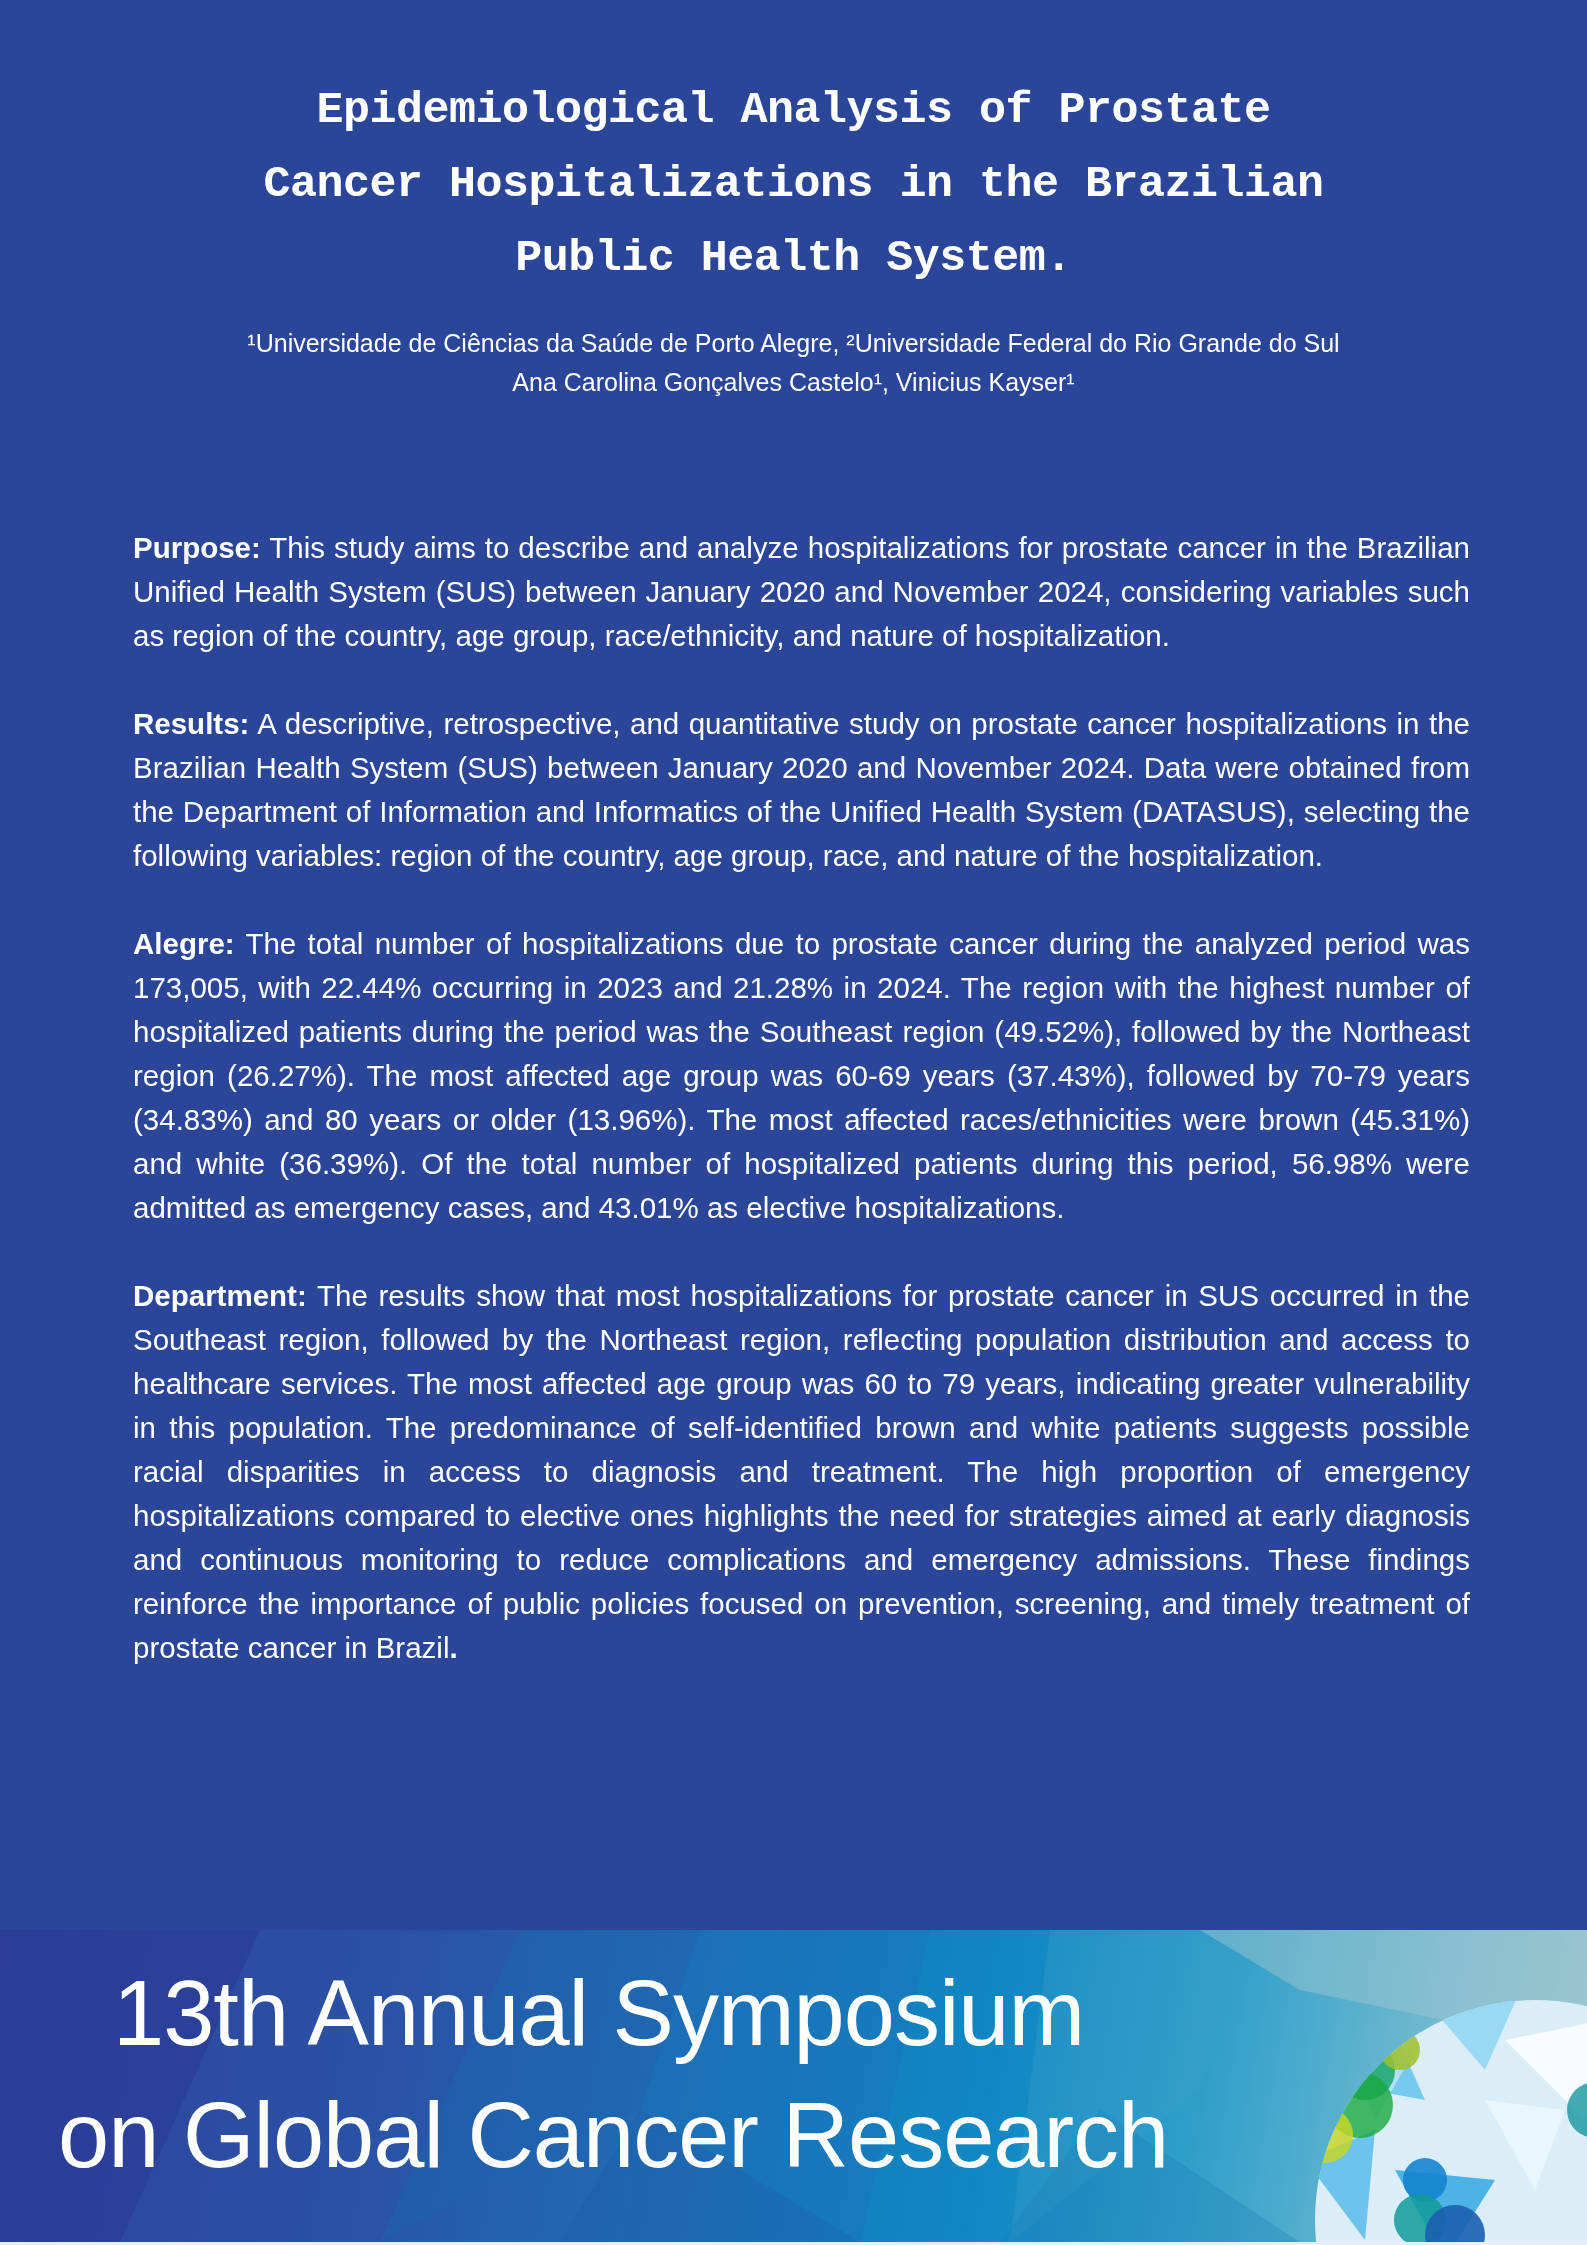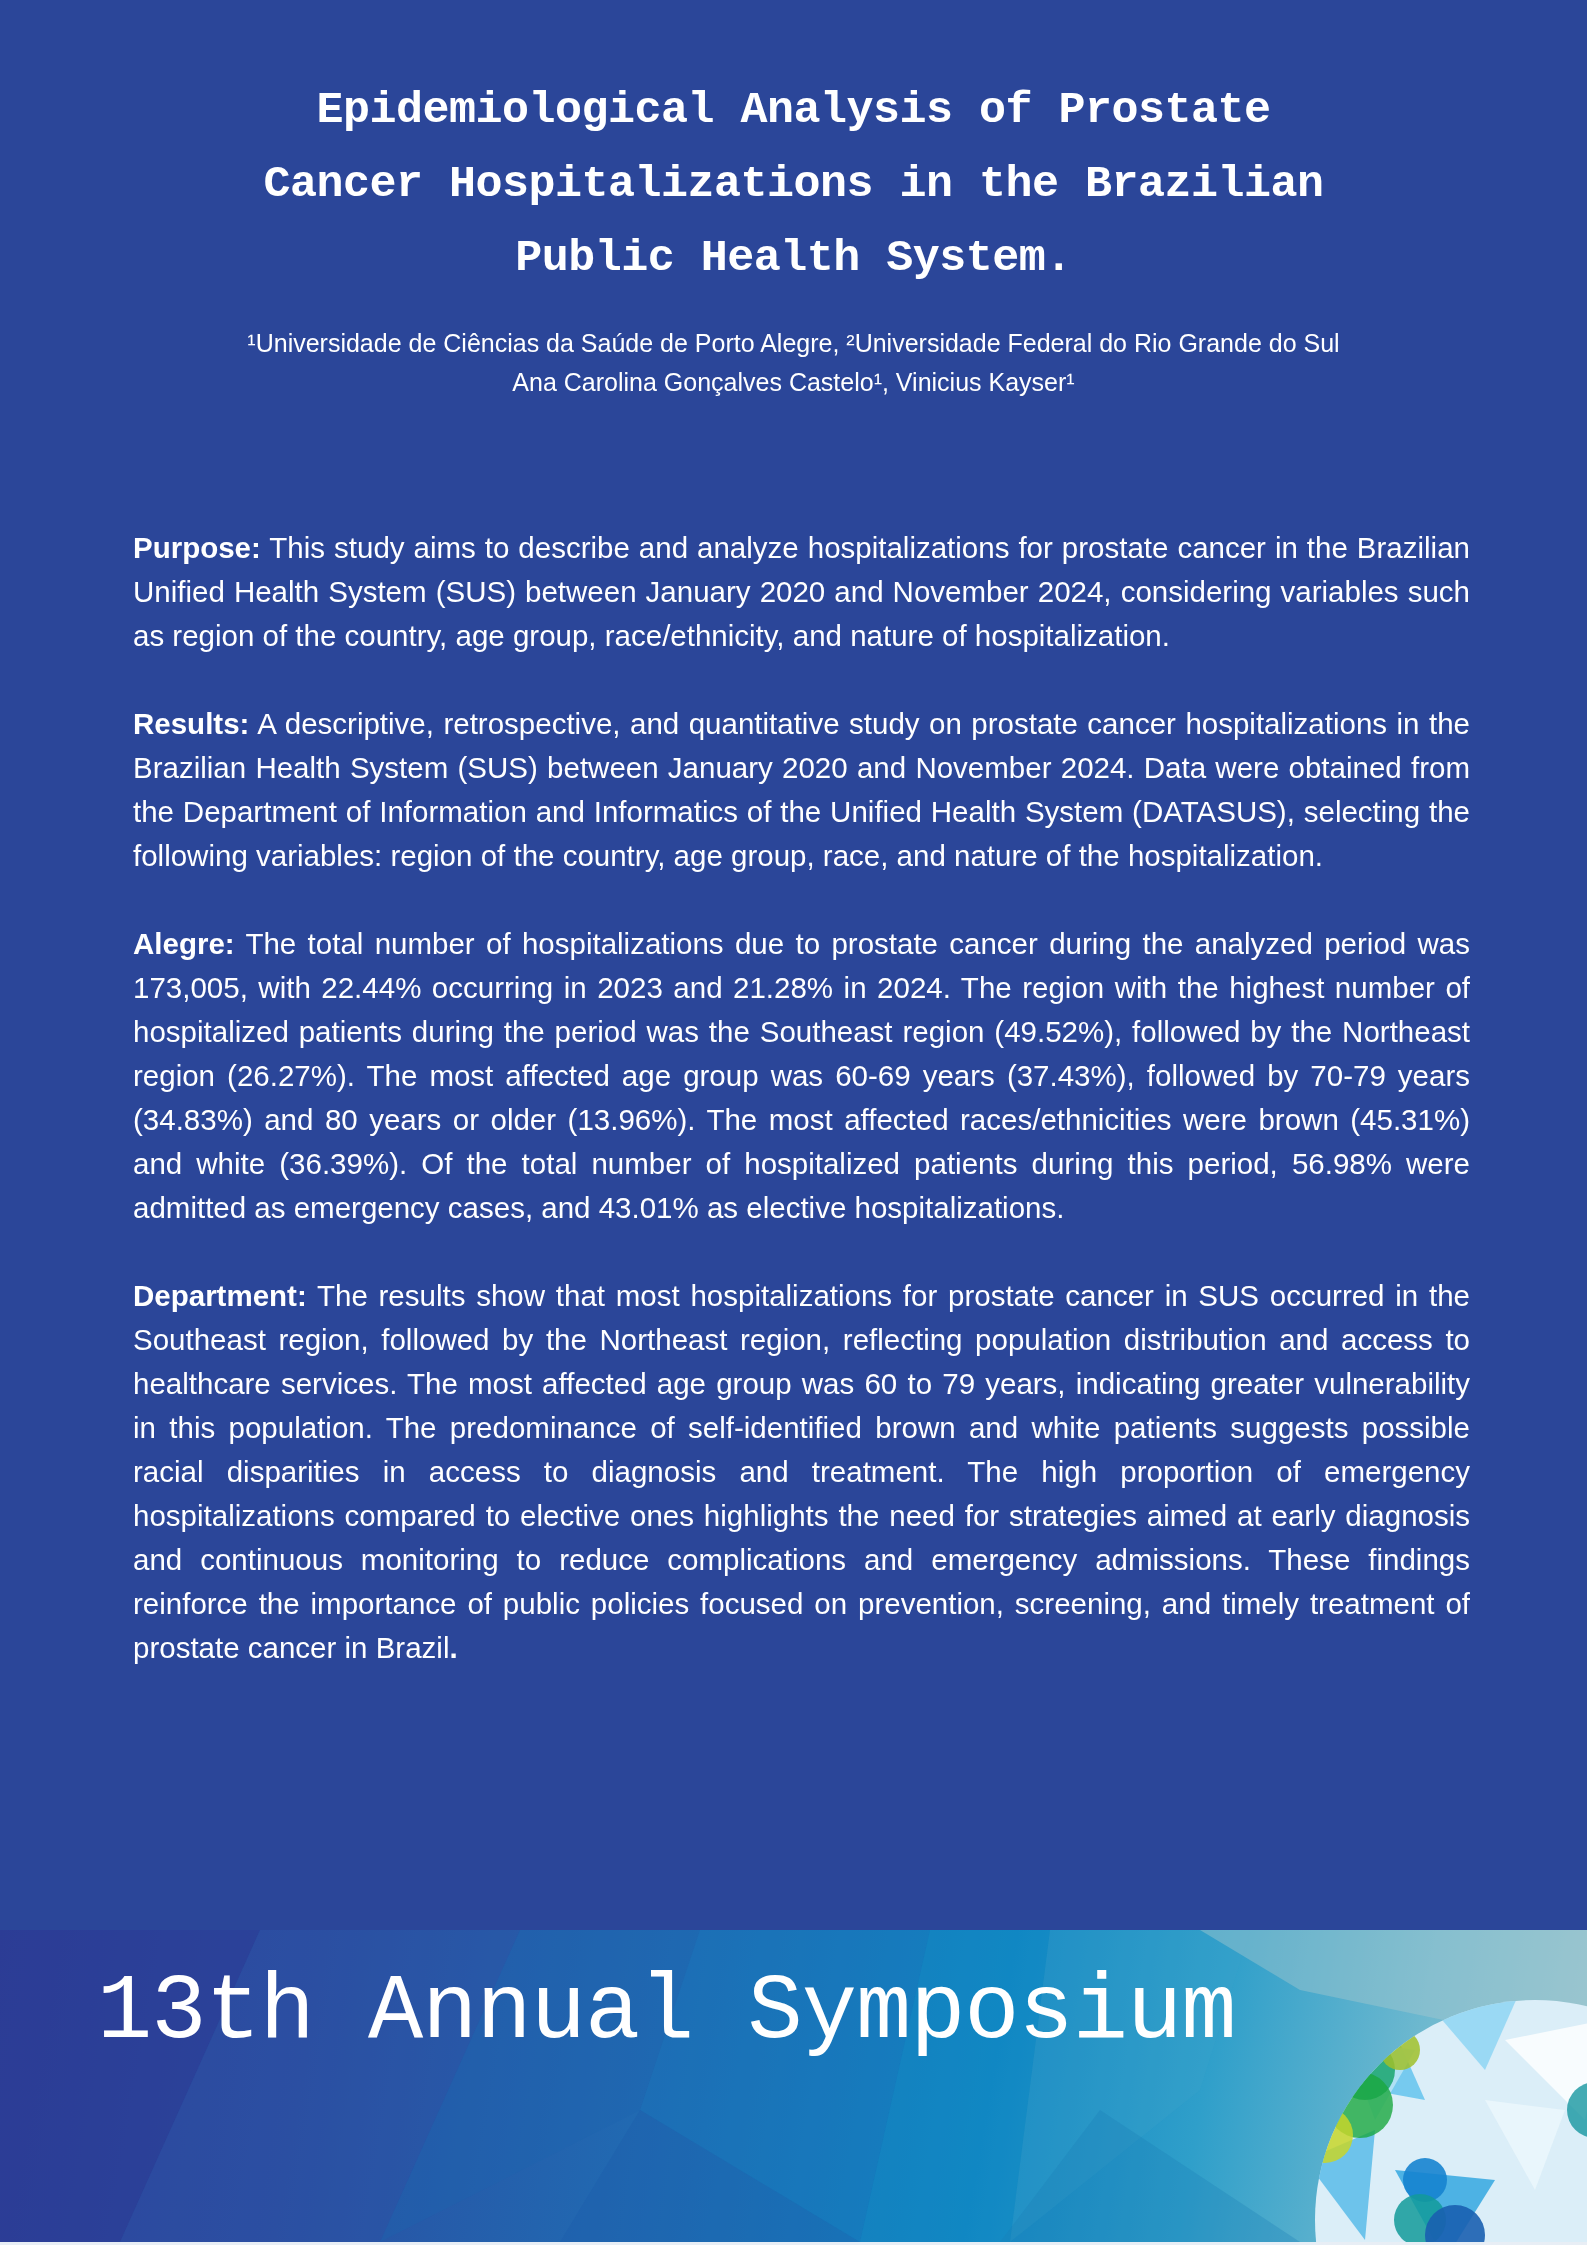--- a/index.html
+++ b/index.html
@@ -29,22 +29,22 @@
   .section { margin: 0 0 44px 16px; }
   .section b { font-weight: bold; }
   .banner {
     position: absolute; left: 0; top: 1930px; width: 1587px; height: 312px;
     overflow: hidden;
     background: linear-gradient(100deg, #2d3f98 0%, #2a4fa2 20%, #1f6fb5 45%, #1285c2 62%, #2f9fca 75%, #6fb9cf 88%, #9ac6cf 100%);
     border-bottom: 3px solid #e8eef5;
   }
   .facets { position: absolute; inset: 0; }
   .banner-text {
-    position: absolute; left: 42px; top: 22px;
-    font-family: Liberation Mono, monospace;
+    position: absolute; left: 58px; top: 22px;
+    font-family: Liberation Sans, sans-serif;
     font-size: 92px; line-height: 122px; color: #ffffff;
     letter-spacing: -1px; white-space: nowrap;
   }
   .banner-text .l1 { padding-left: 55px; }
   .globe { position: absolute; left: 1305px; top: 50px; }
 </style>
 </head>
 <body>
 
 <h1 class="title" style="margin:0;">Epidemiological Analysis of Prostate Cancer Hospitalizations in the Brazilian Public Health System.</h1>
@@ -81,20 +81,21 @@
     <polygon points="700,0 930,0 860,312 640,180" fill="#1578bd" opacity="0.3"></polygon>
     <polygon points="930,0 1050,0 1010,312 860,312" fill="#0f8bc6" opacity="0.35"></polygon>
     <polygon points="1050,0 1250,0 1200,160 1010,312" fill="#3aa3cb" opacity="0.3"></polygon>
     <polygon points="1200,0 1587,0 1587,120 1300,60" fill="#a3c8cf" opacity="0.45"></polygon>
     <polygon points="640,180 860,312 560,312" fill="#1a5aa8" opacity="0.3"></polygon>
     <polygon points="1100,180 1300,312 1000,312" fill="#1c7fb7" opacity="0.3"></polygon>
   </svg>
 
   <div class="banner-text">
     <div class="l1">13th Annual Symposium</div>
+    <div>on Global Cancer Research</div>
   </div>
 
   <svg class="globe" width="300" height="280" viewBox="0 0 300 280">
     <defs>
       <clipPath id="gclip">
           <circle cx="230" cy="240" r="220"></circle>
         </clipPath>
     </defs>
     <circle cx="230" cy="240" r="220" fill="#dbeef8"></circle>
     <g clip-path="url(#gclip)">

